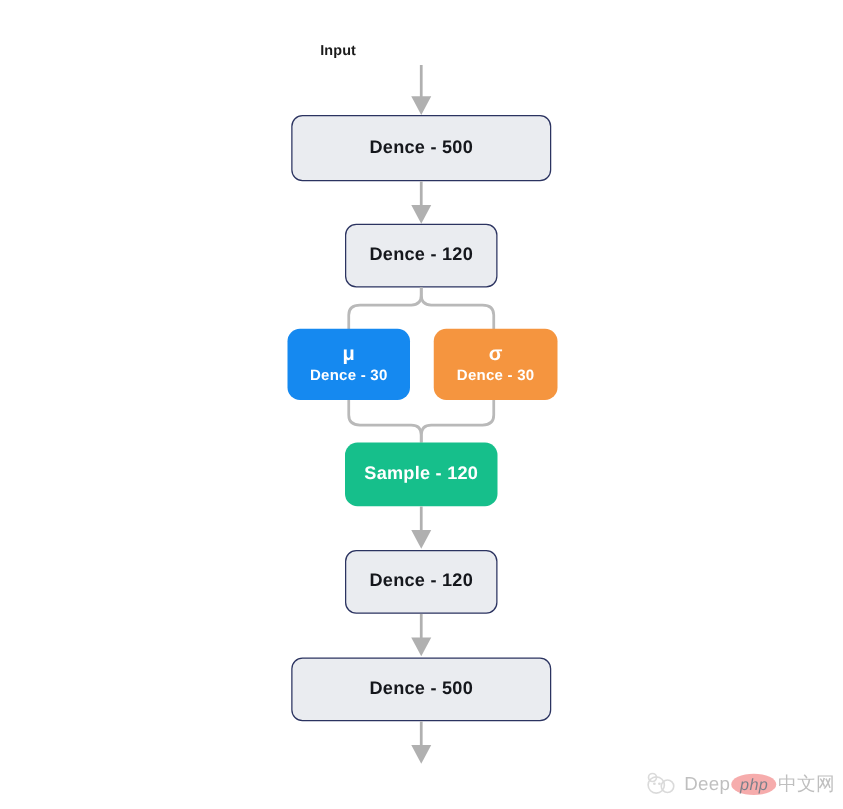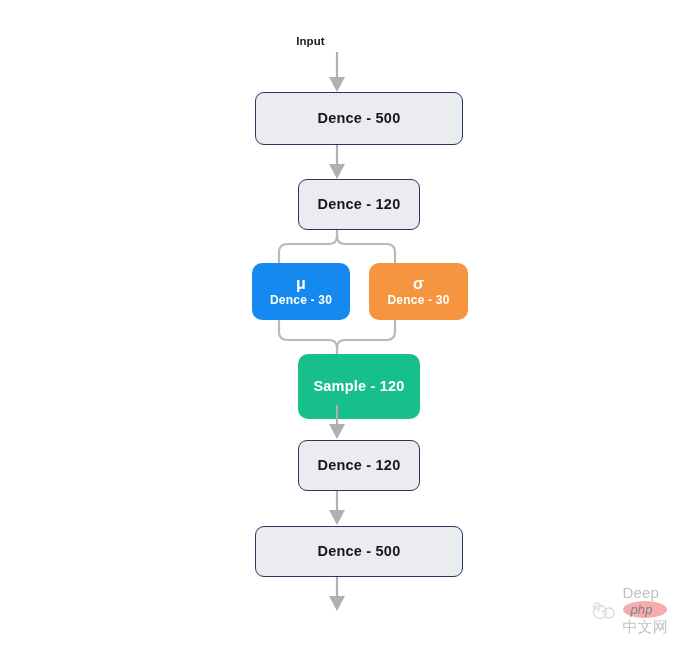--- a/index.html
+++ b/index.html
@@ -34,21 +34,20 @@
   .node {
     position: absolute;
     box-sizing: border-box;
     display: flex;
     flex-direction: column;
     align-items: center;
     justify-content: center;
     border-radius: 9px;
     text-align: center;
     line-height: 1.18;
-    margin-left: 22px;
   }
   .node-grey {
     background: #eaecf0;
     border: 1.6px solid #2b3360;
     color: #15171c;
     font-size: 14.5px;
     font-weight: 700;
     letter-spacing: 0.2px;
   }
   .node-blue {
@@ -97,39 +96,39 @@
     gap: 5px;
     opacity: 0.55;
     user-select: none;
   }
   #watermark .wm-text {
     font-size: 15px;
     color: #8c8c8c;
     letter-spacing: 0.2px;
     white-space: nowrap;
     display: flex;
-    flex-direction: column;
+    align-items: center;
   }
   .wm-badge {
     display: inline-block;
     background: #f06a6a;
     color: #0f172a;
     border-radius: 50%;
     padding: 1px 7px;
     font-size: 13px;
     font-style: italic;
     margin: 0 1px;
   }
 </style>
 </head>
 <body>
 
 <div id="canvas">
 
-  <div class="endpoint-label" style="left:0;top:35px;width:541px;margin-left:40px;">Input</div>
+  <div class="endpoint-label" style="left:0;top:35px;width:541px;">Input</div>
 
   <svg class="conn" style="left:322px;top:52px;" width="30" height="42" viewBox="0 0 30 42">
     <line x1="15" y1="0" x2="15" y2="28" stroke="#b0b0b0" stroke-width="2.2"></line>
     <path d="M15 40 L7 25 L23 25 Z" fill="#b0b0b0"></path>
   </svg>
 
   <div class="node node-grey" style="left:233px;top:92px;width:208px;height:53px;">
     <span>Dence - 500</span>
   </div>
 
@@ -155,21 +154,21 @@
   <div class="node node-orange" style="left:347px;top:263px;width:99px;height:57px;">
     <span class="sym">σ</span>
     <span class="sub">Dence - 30</span>
   </div>
 
   <svg class="conn" style="left:272px;top:320px;" width="130" height="34" viewBox="0 0 130 34">
     <path d="M7 0 V12 Q7 20 16 20 H57 Q65 20 65 28 V34" fill="none" stroke="#b9b9b9" stroke-width="2.2" stroke-linecap="round"></path>
     <path d="M123 0 V12 Q123 20 114 20 H73 Q65 20 65 28 V34" fill="none" stroke="#b9b9b9" stroke-width="2.2" stroke-linecap="round"></path>
   </svg>
 
-  <div class="node node-green" style="left:276px;top:354px;width:122px;height:65px;">
+  <div class="node node-green" style="left:276px;top:354px;width:122px;height:51px;">
     <span>Sample - 120</span>
   </div>
 
   <svg class="conn" style="left:322px;top:405px;" width="30" height="36" viewBox="0 0 30 36">
     <line x1="15" y1="0" x2="15" y2="22" stroke="#b0b0b0" stroke-width="2.2"></line>
     <path d="M15 34 L7 19 L23 19 Z" fill="#b0b0b0"></path>
   </svg>
 
   <div class="node node-grey" style="left:276px;top:440px;width:122px;height:51px;">
     <span>Dence - 120</span>

